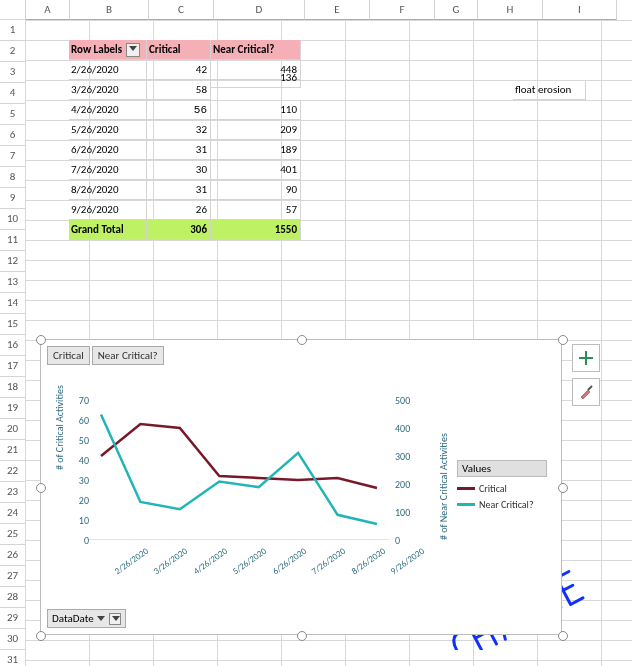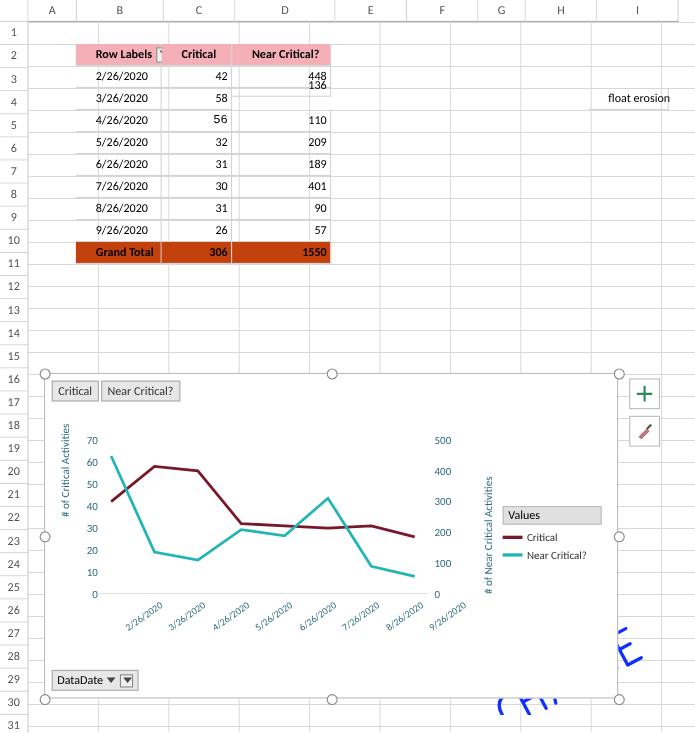--- a/index.html
+++ b/index.html
@@ -61,32 +61,32 @@
   .cells {
     position: relative;
     flex: 1;
   }
   .cell {
     position: absolute;
     border-right: 1px solid #d4d4d4;
     border-bottom: 1px solid #d4d4d4;
     height: 20px;
     line-height: 20px;
-    padding: 0 18px;
+    padding: 0 2px;
     box-sizing: border-box;
     overflow: visible;
     white-space: nowrap;
   }
   .num { text-align: right; padding-right: 3px; }
   .hdr-cell {
     background: #f4b0b6;
     font-weight: bold;
   }
   .total-cell {
-    background: #c2410c;
+    background: #bef264;
     font-weight: bold;
   }
   .filter-btn {
     display: inline-block;
     width: 14px;
     height: 14px;
     border: 1px solid #888;
     background: #f0f0f0;
     vertical-align: middle;
     margin-left: 1px;
@@ -371,21 +371,21 @@
         <div class="cell num" style="left: 185px; top: 140px; width: 90px;">401</div>
         <div class="cell " style="left: 43px; top: 160px; width: 78px;">8/26/2020</div>
         <div class="cell num" style="left: 121px; top: 160px; width: 64px;">31</div>
         <div class="cell num" style="left: 185px; top: 160px; width: 90px;">90</div>
         <div class="cell " style="left: 43px; top: 180px; width: 78px;">9/26/2020</div>
         <div class="cell num" style="left: 121px; top: 180px; width: 64px;">26</div>
         <div class="cell num" style="left: 185px; top: 180px; width: 90px;">57</div>
         <div class="cell total-cell" style="left: 43px; top: 200px; width: 78px;">Grand Total</div>
         <div class="cell total-cell num" style="left: 121px; top: 200px; width: 64px;">306</div>
         <div class="cell total-cell num" style="left: 185px; top: 200px; width: 90px;">1550</div>
-        <div class="cell " style="left: 509px; top: 60px; width: 73px; text-align: right;">float erosion</div>
+        <div class="cell " style="left: 487px; top: 60px; width: 73px;">float erosion</div>
       </div>
   </div>
 </div>
 
 <div class="chart-container">
   <div class="chart-buttons">
     <div class="chart-btn">Critical</div>
     <div class="chart-btn">Near Critical?</div>
   </div>
 

